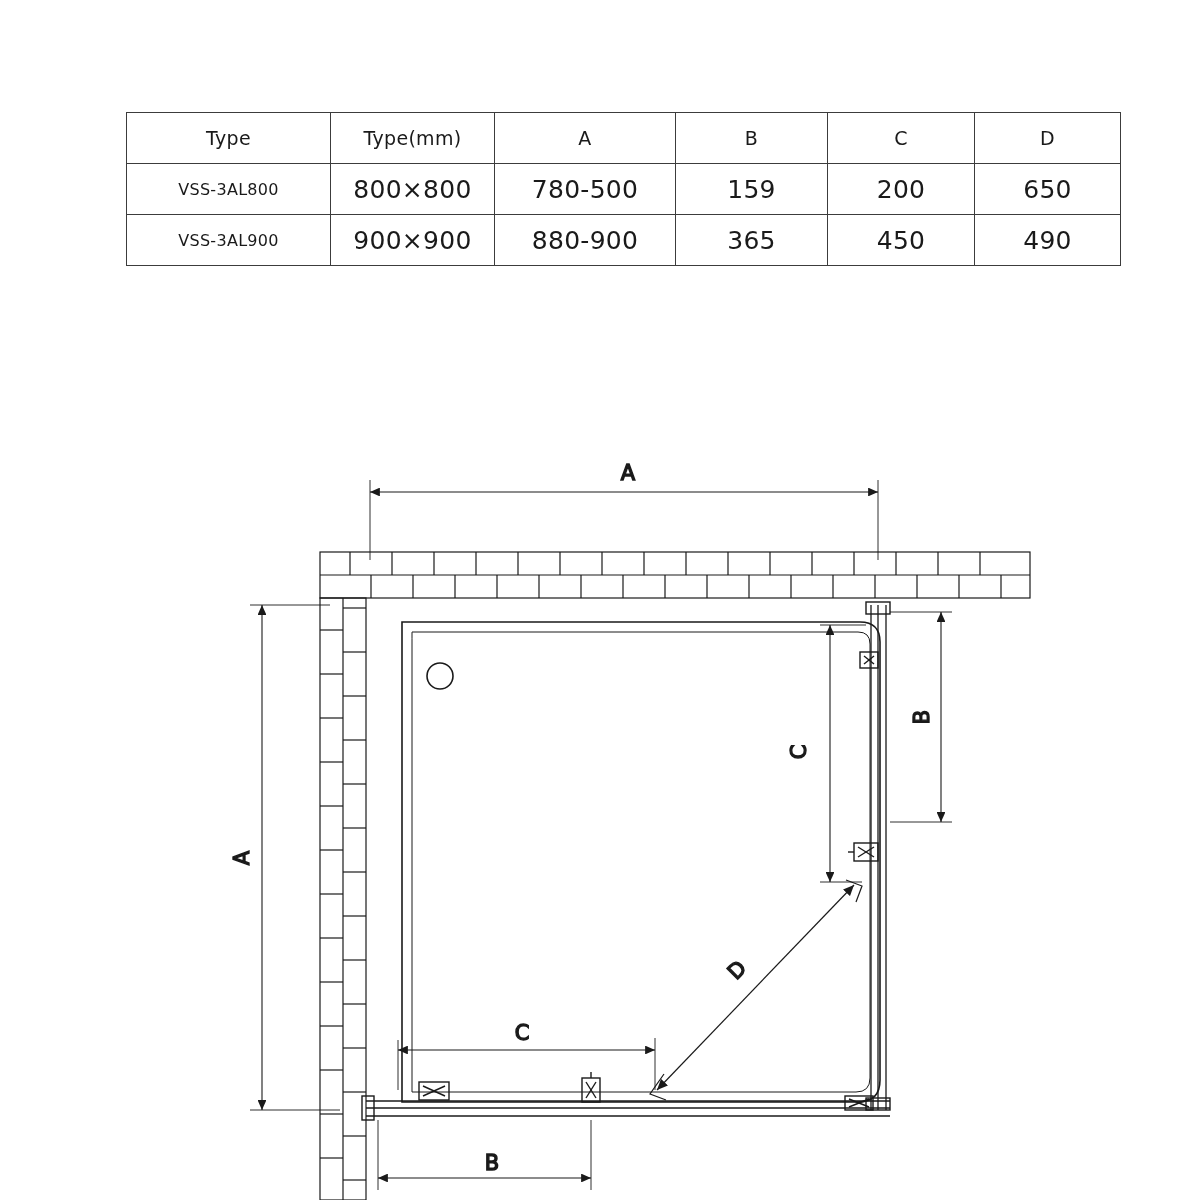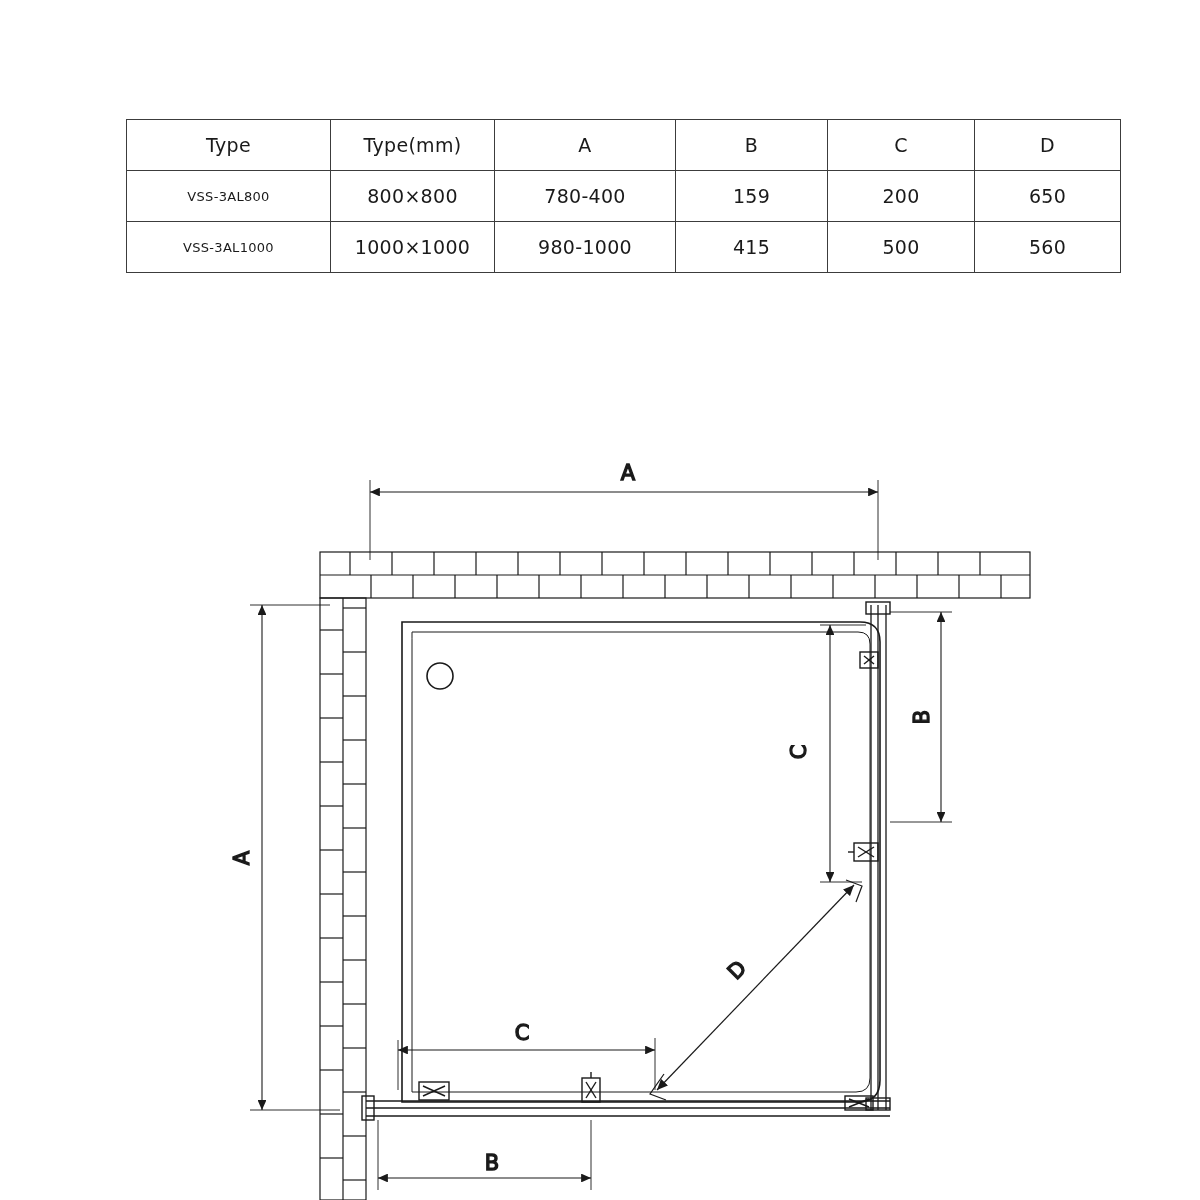--- a/index.html
+++ b/index.html
@@ -13,40 +13,40 @@
     font-family: "DejaVu Sans", sans-serif;
     color: #1a1a1a;
     position: relative;
     overflow: hidden;
   }
 
   
   #spec-table {
     position: absolute;
     left: 126px;
-    top: 119px;
+    top: 112px;
     width: 940px;
     border-collapse: collapse;
     table-layout: fixed;
   }
   #spec-table td, #spec-table th {
     border: 1px solid #3c3c3c;
     text-align: center;
     vertical-align: middle;
     font-weight: normal;
-    font-size: 19px;
+    font-size: 25px;
     height: 50px;
     padding: 0 4px;
     letter-spacing: 0.3px;
   }
   #spec-table thead th {
     font-size: 19px;
   }
   #spec-table tbody td:first-child {
-    font-size: 13px;
+    font-size: 16px;
   }
   .col-type   { width: 195px; }
   .col-size   { width: 155px; }
   .col-a      { width: 172px; }
   .col-b      { width: 143px; }
   .col-c      { width: 138px; }
   .col-d      { width: 137px; }
 
   
   #drawing {
@@ -76,32 +76,32 @@
       <th class="col-a">A</th>
       <th class="col-b">B</th>
       <th class="col-c">C</th>
       <th class="col-d">D</th>
     </tr>
   </thead>
   <tbody>
     <tr>
       <td>VSS-3AL800</td>
       <td>800×800</td>
-      <td>780-400</td>
+      <td>780-500</td>
       <td>159</td>
       <td>200</td>
       <td>650</td>
     </tr>
     <tr>
-      <td>VSS-3AL1000</td>
-      <td>1000×1000</td>
-      <td>980-1000</td>
-      <td>415</td>
-      <td>500</td>
-      <td>560</td>
+      <td>VSS-3AL900</td>
+      <td>900×900</td>
+      <td>880-900</td>
+      <td>365</td>
+      <td>450</td>
+      <td>490</td>
     </tr>
   </tbody>
 </table>
 
 <div id="drawing">
 <svg width="1200" height="770" viewBox="0 0 1200 770" xmlns="http://www.w3.org/2000/svg">
   <defs>
     <marker id="arrIn" markerWidth="10" markerHeight="8" refX="9" refY="4" orient="auto">
       <path d="M0,0 L9,4 L0,8 z" fill="#1a1a1a"></path>
     </marker>

